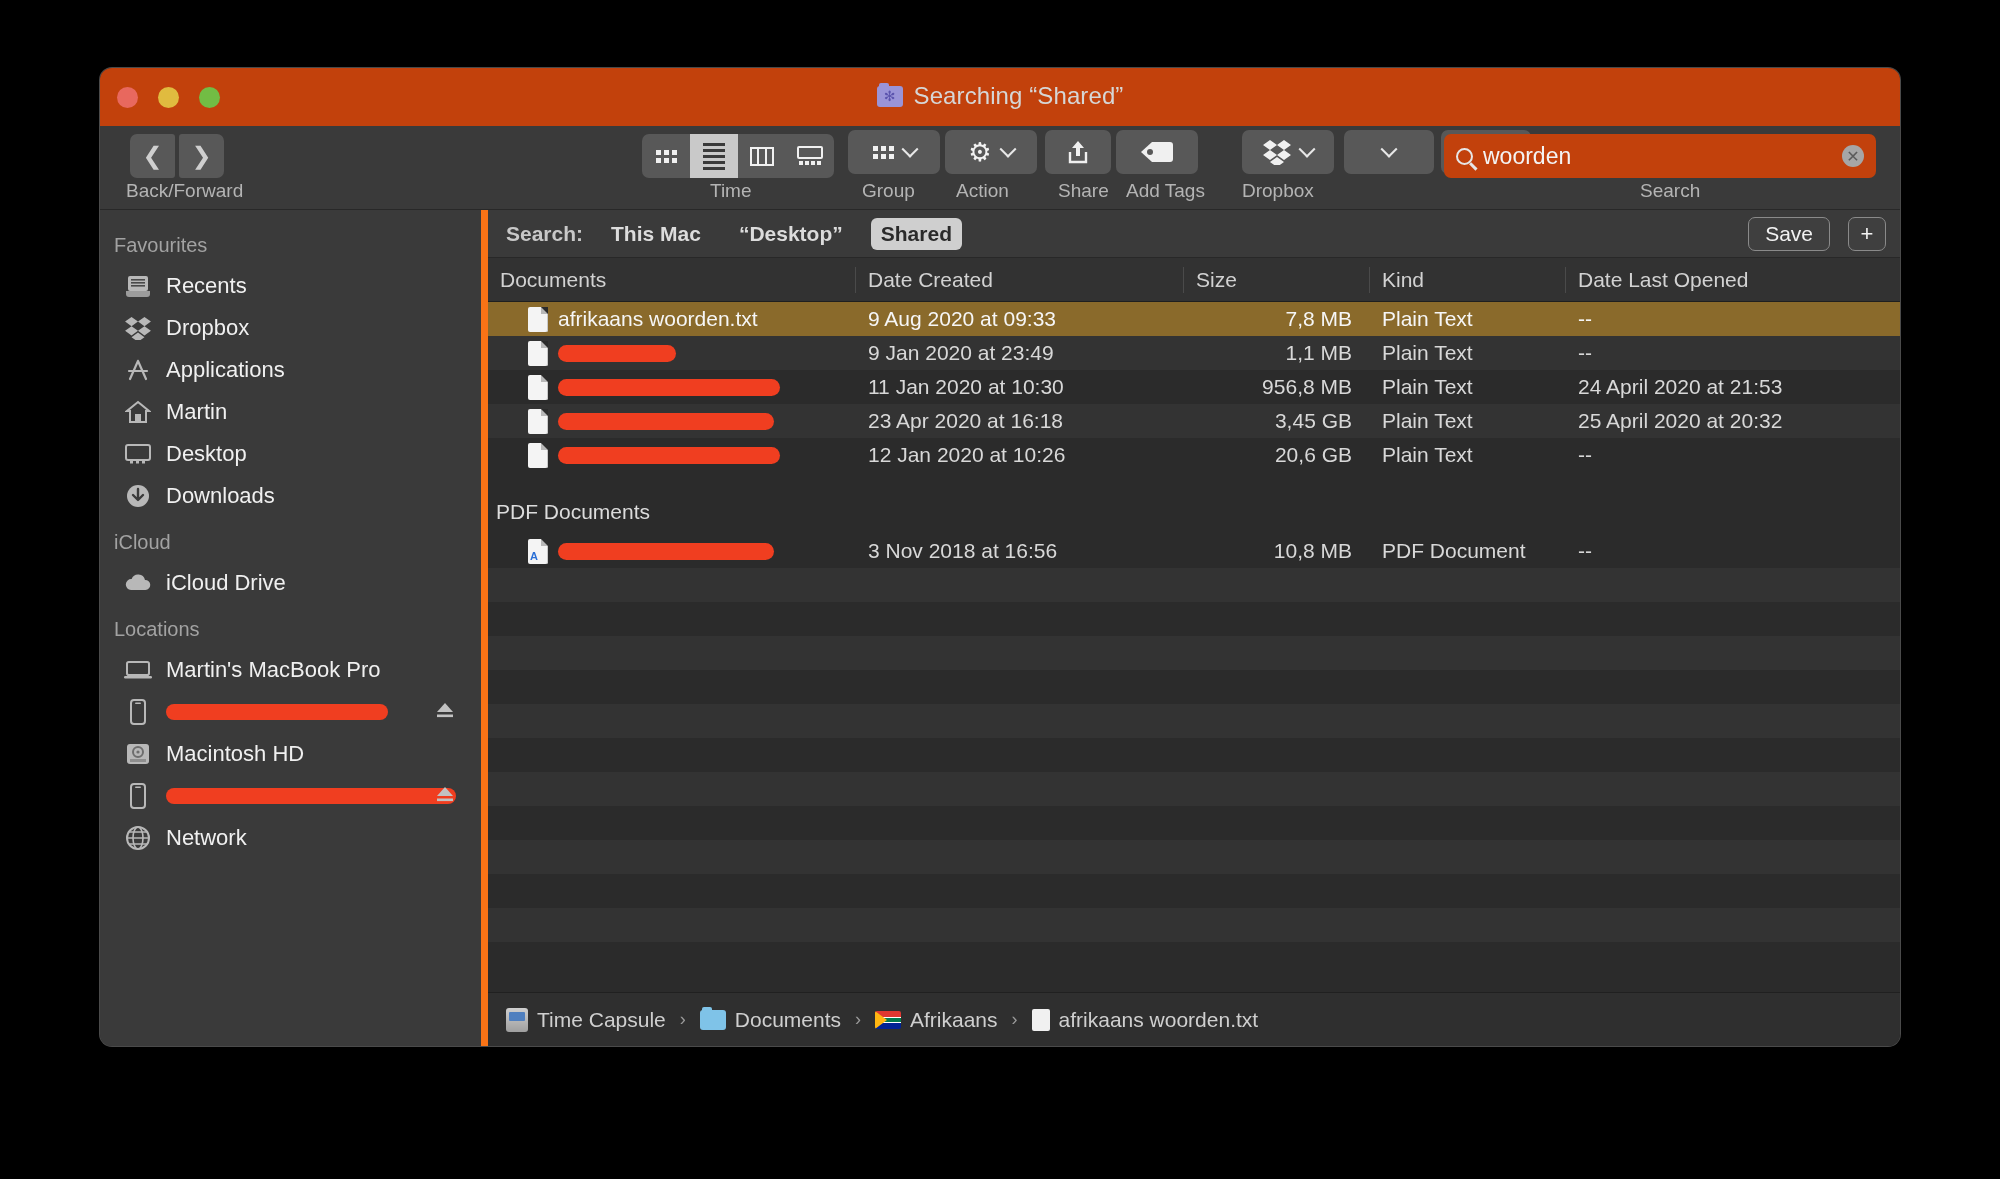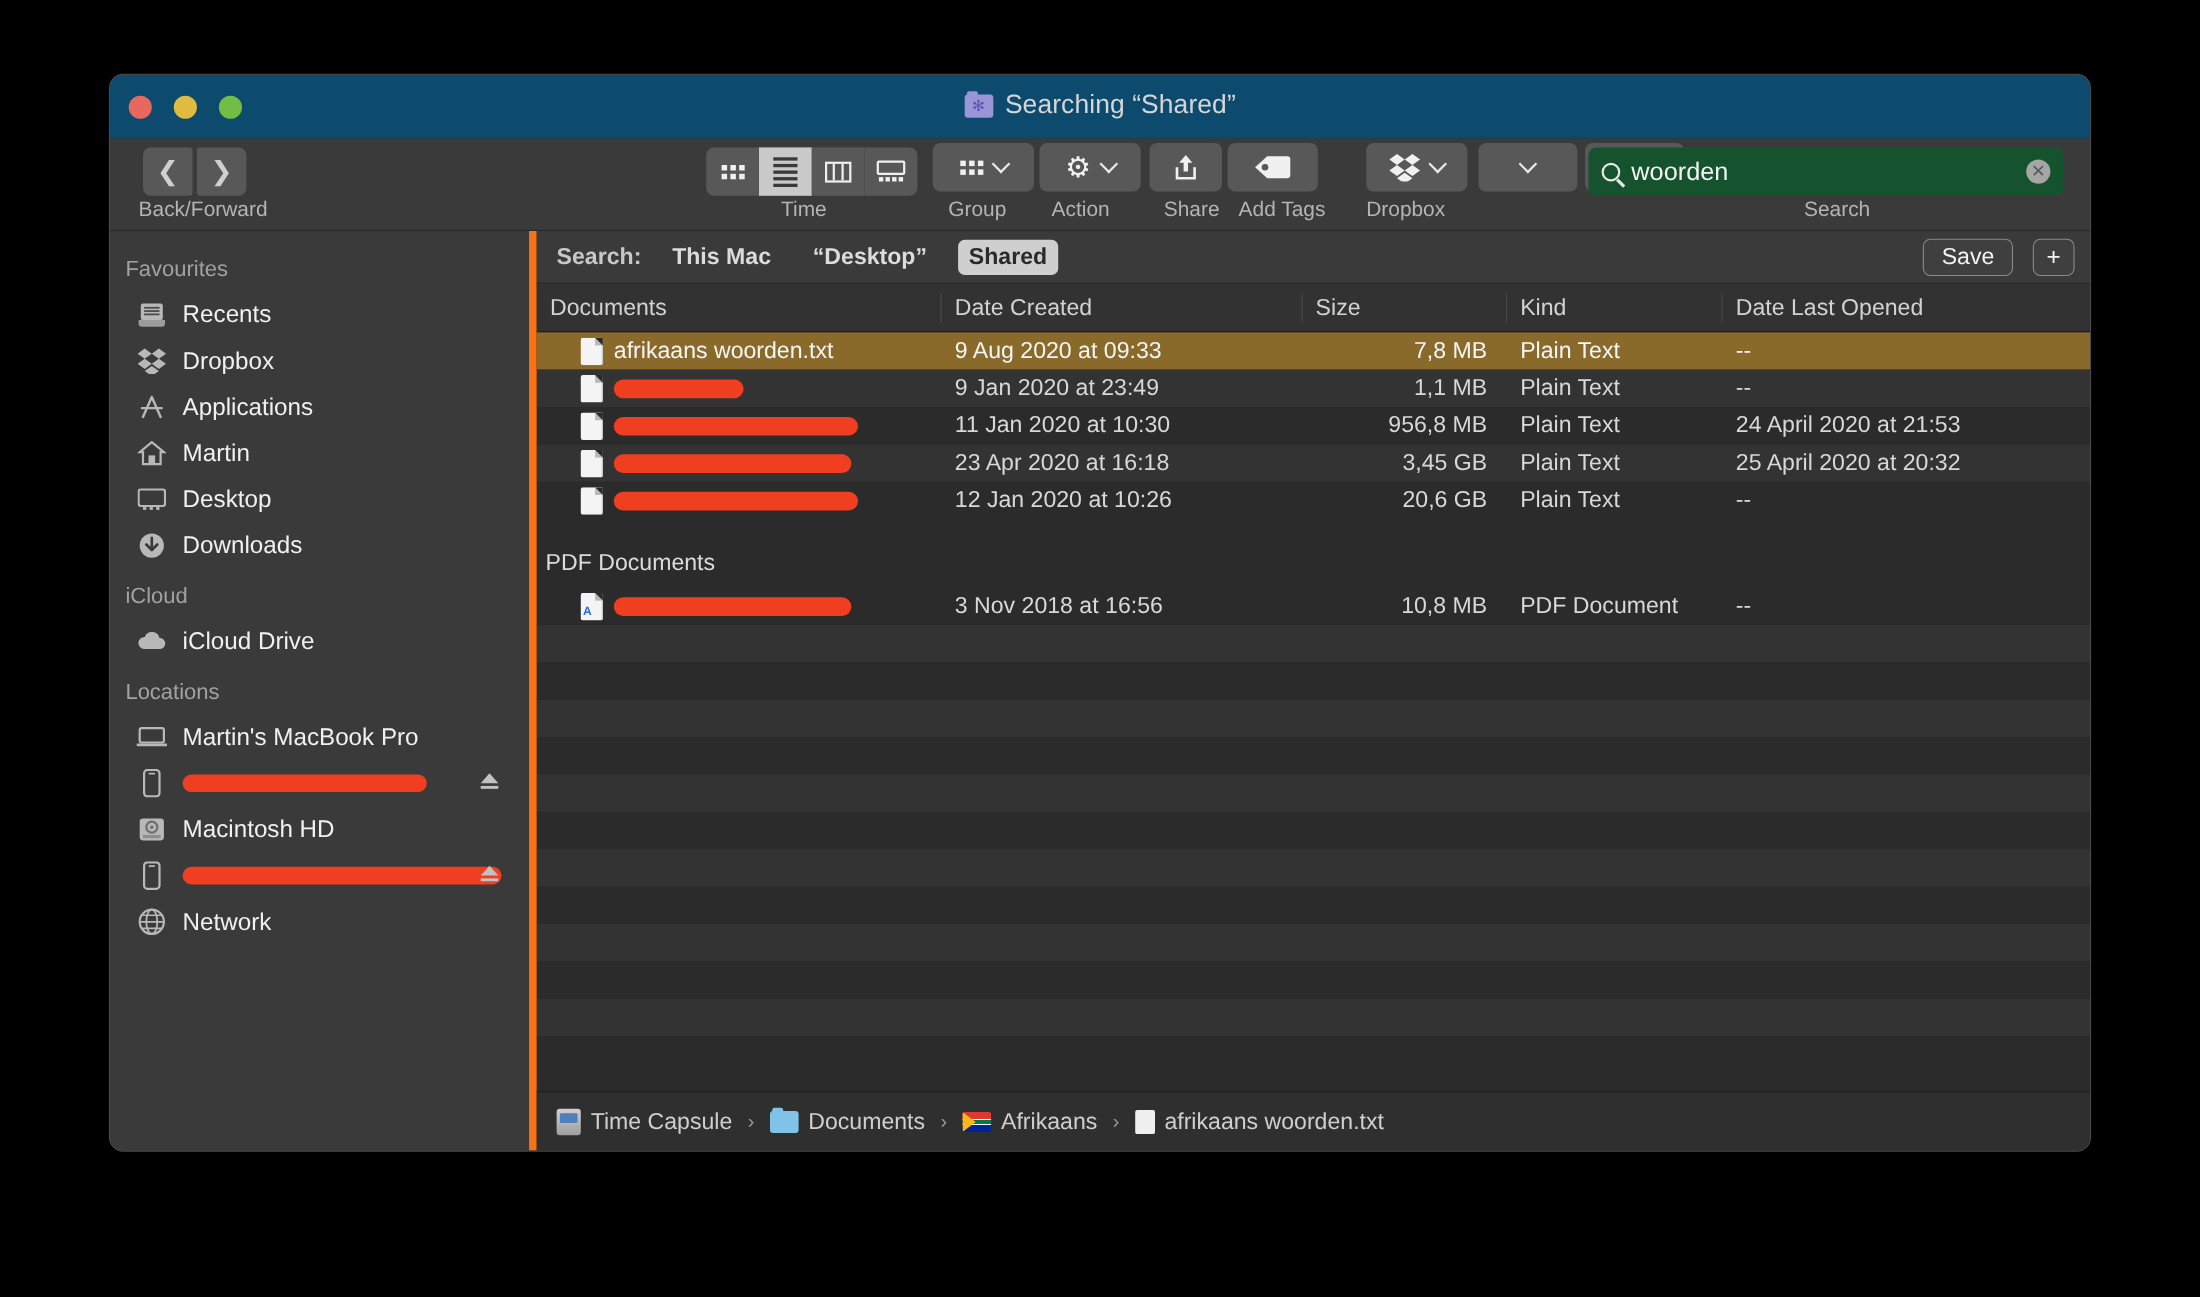--- a/index.html
+++ b/index.html
@@ -19,21 +19,21 @@
     background: #323232;
     border-radius: 12px;
     overflow: hidden;
     box-shadow: 0 0 0 1px #4a4a4a;
   }
 
   
   .titlebar {
     position: relative;
     height: 58px;
-    background: #0c4a6e;
+    background: #c2410c;
   }
   .traffic { position: absolute; left: 17px; top: 19px; display: flex; gap: 20px; }
   .tl { width: 21px; height: 21px; border-radius: 50%; }
   .tl.red { background: #e8685e; }
   .tl.yellow { background: #e0bb3f; }
   .tl.green { background: #72bd44; }
   .title-wrap {
     position: absolute; left: 0; right: 0; top: 14px;
     display: flex; align-items: center; justify-content: center; gap: 11px;
   }
@@ -96,21 +96,21 @@
   .icon-gallery .sm i { width: 4px; height: 4px; background: #f0f0f0; }
 
   .dropbtn { display: flex; align-items: center; gap: 10px; padding: 0 12px; }
   .chev { width: 12px; height: 12px; border-right: 2.5px solid #e8e8e8; border-bottom: 2.5px solid #e8e8e8; transform: rotate(45deg) translate(-2px,-2px); }
 
   .tb-labels { position: absolute; left: 0; right: 0; top: 54px; height: 26px; }
   .tb-label { position: absolute; color: #b4b4b4; font-size: 19px; white-space: nowrap; }
 
   .searchfield {
     position: absolute; top: 4px; right: 24px; width: 432px; height: 44px;
-    background: #14532d; border-radius: 7px;
+    background: #c2410c; border-radius: 7px;
     display: flex; align-items: center; padding: 0 12px; gap: 10px;
   }
   .mag { width: 17px; height: 17px; border: 2.5px solid #e6e6e6; border-radius: 50%; position: relative; flex: none; }
   .mag::after { content:""; position: absolute; right: -7px; bottom: -5px; width: 9px; height: 2.5px; background: #e6e6e6; transform: rotate(45deg); }
   .search-val { color: #f4f4f4; font-size: 23px; flex: 1; }
   .clear-x { width: 22px; height: 22px; border-radius: 50%; background: #a6a6a6; color: #5a5a5a; font-size: 16px; display:flex; align-items:center; justify-content:center; flex:none; }
 
   
   .body { display: flex; height: 836px; }
 

